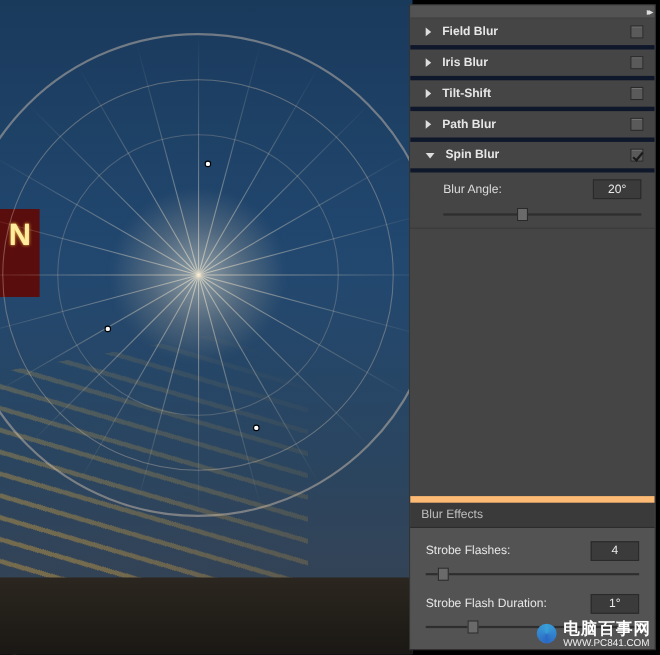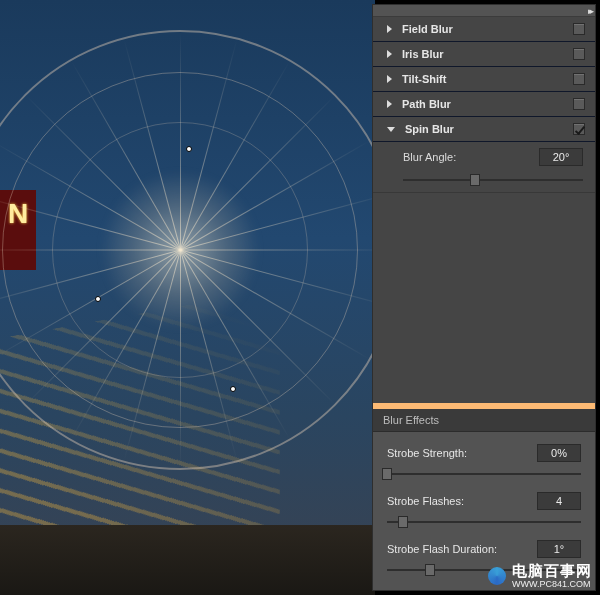--- a/index.html
+++ b/index.html
@@ -18,21 +18,21 @@
   .sign::after{content:"N"; color:#ffec9e; position:absolute; left:8px; top:10px; font:700 28px/1 sans-serif; text-shadow:0 0 3px #ffcf4a;}
   .base { position:absolute; left:0; bottom:0; width:100%; height:70px; background: linear-gradient(0deg, #1a1814, #2b261f); }
 
   
   .panel { position: absolute; right: 4px; top: 4px; width: 224px; height: 587px; background: #535353; border: 1px solid #2e2e2e; color: #e6e6e6; font-size: 11px; display:flex; flex-direction:column; }
   .panel-top { height: 12px; background:#535353; border-bottom:1px solid #3b3b3b; position:relative;}
   .panel-top .collapse { position:absolute; right:4px; top:1px; font-size:9px; color:#ddd; letter-spacing:-3px;}
   .tabbar { display:flex; background:#3a3a3a; border-bottom:1px solid #2c2c2c; }
   .tab { padding: 4px 10px 5px; font-size:11px; color:#e8e8e8; background:#535353; border-right:1px solid #2c2c2c; }
   .rows { background:#454545; }
-  .row { display:flex; align-items:center; padding: 6px 10px 6px 14px; border-bottom:1px solid #0f172a; font-weight:600; }
+  .row { display:flex; align-items:center; padding: 6px 10px 6px 14px; border-bottom:4px solid #0f172a; font-weight:600; }
   .tri { width:0;height:0; margin-right:10px;}
   .tri.right { border-top:4px solid transparent; border-bottom:4px solid transparent; border-left:5px solid #ddd;}
   .tri.down { border-left:4px solid transparent; border-right:4px solid transparent; border-top:5px solid #ddd;}
   .row .chk { margin-left:auto; width:12px; height:12px; border:1px solid #2a2a2a; background:#5a5a5a; box-shadow: inset 0 1px 0 rgba(255,255,255,.15); position:relative; }
   .row .chk.on::after { content:""; position:absolute; left:1px; top:3px; width:8px; height:3px; border-left:2px solid #1a1a1a; border-bottom:2px solid #1a1a1a; transform: rotate(-50deg);}
   .sub { padding: 6px 12px 4px 30px; background:#454545; border-bottom:1px solid #383838;}
   .sub-line { display:flex; align-items:center; gap:2px;}
   .sub-label { color:#dcdcdc; flex:1;}
   .valbox { width:44px; height:18px; background:#3b3b3b; border:1px solid #2a2a2a; color:#eaeaea; text-align:center; font-size:11px; line-height:16px;}
   .slider { position:relative; height:16px; margin-top:6px;}
@@ -138,30 +138,20 @@
 
   <div class="gap"></div>
 
   <div class="tabs2">
     <div class="t2">Blur Effects</div>
   </div>
 
   <div class="effects">
     <div class="ef-row">
       <div class="ef-line">
-        <span class="ef-label">Strobe Strength:</span>
-        <span class="valbox">0%</span>
-      </div>
-      <div class="slider">
-        <div class="track"></div>
-        <div class="thumb" style="left:0%"></div>
-      </div>
-    </div>
-    <div class="ef-row">
-      <div class="ef-line">
         <span class="ef-label">Strobe Flashes:</span>
         <span class="valbox">4</span>
       </div>
       <div class="slider">
         <div class="track"></div>
         <div class="thumb" style="left:8%"></div>
       </div>
     </div>
     <div class="ef-row" style="padding-bottom:8px">
       <div class="ef-line">

